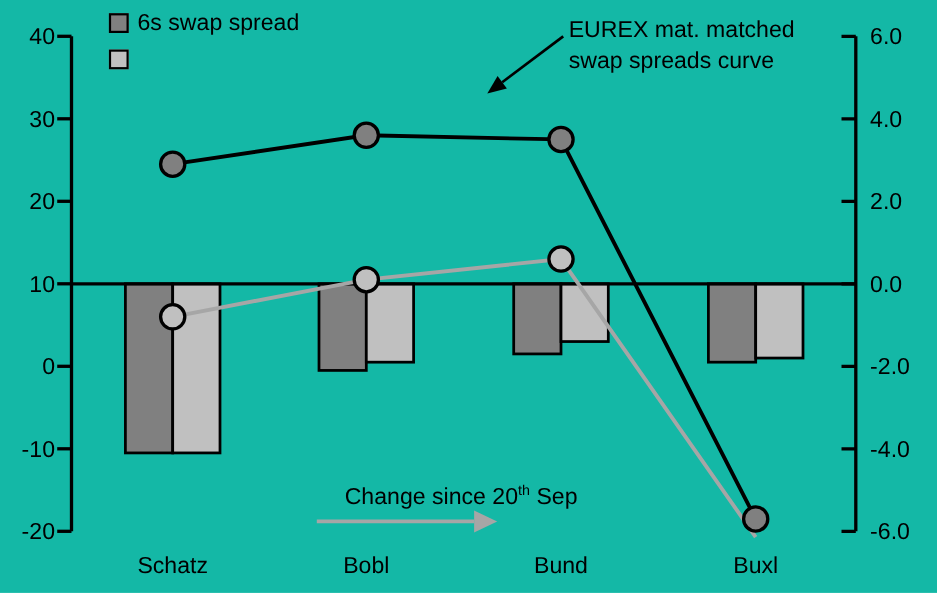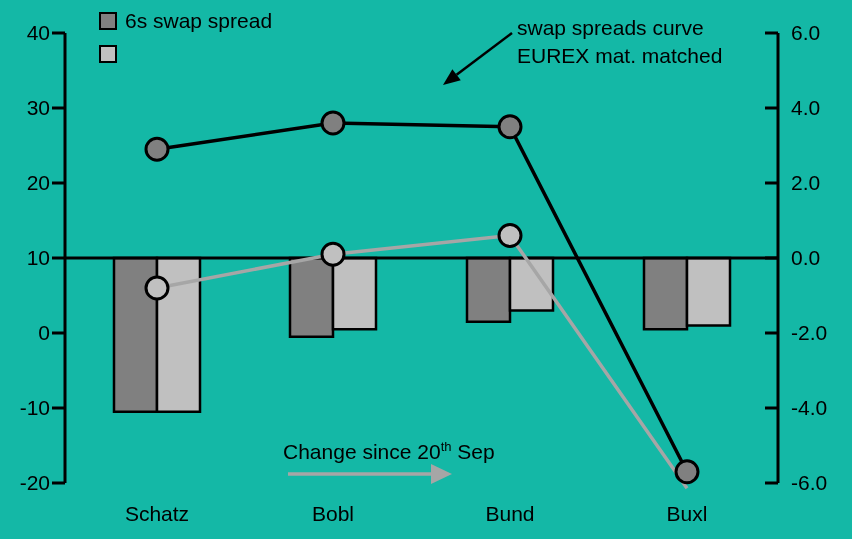--- a/index.html
+++ b/index.html
@@ -3,21 +3,21 @@
 <meta charset="utf-8">
 <style>
   html,body{margin:0;padding:0;background:#fff;}
   #stage{position:relative;width:852px;height:539px;background:#14b8a6;overflow:hidden;
          font-family:"Liberation Sans",sans-serif;color:#000;}
   svg text{font-family:"Liberation Sans",sans-serif;fill:#000;}
   .legend{position:absolute;left:99px;top:10px;display:flex;flex-direction:column;gap:13px;}
   .legend-row{display:flex;align-items:center;gap:8px;font-size:21px;line-height:22px;}
   .swatch{width:14px;height:14px;border:2.5px solid #000;display:inline-block;flex:none;}
   .curve-note{position:absolute;left:517px;top:14px;font-size:21px;line-height:28px;}
-  .change-note{position:absolute;left:283px;top:440px;width:242px;text-align:left;font-size:21px;}
+  .change-note{position:absolute;left:283px;top:440px;width:242px;text-align:right;font-size:21px;}
   .change-note sup{font-size:13px;line-height:0;}
 </style>
 </head>
 <body>
 
 <div id="stage">
 
   <svg id="chart-svg" width="852" height="539" viewBox="0 0 852 539">
       <rect x="114" y="258" width="43" height="153.75" fill="#808080" stroke="#000" stroke-width="2.5"></rect>
       <rect x="290" y="258" width="43" height="78.75" fill="#808080" stroke="#000" stroke-width="2.5"></rect>
@@ -81,19 +81,19 @@
     <div class="legend-row">
       <span class="swatch" style="background: rgb(128, 128, 128);"></span>
       <span>6s swap spread</span>
     </div>
     <div class="legend-row">
       <span class="swatch" style="background: rgb(192, 192, 192);"></span>
     </div>
   </div>
 
   <div class="curve-note">
+    <div>EUREX mat. matched</div>
     <div>swap spreads curve</div>
-    <div>EUREX mat. matched</div>
   </div>
 
   <div class="change-note"><span>Change since 20</span><sup>th</sup><span> Sep</span></div>
 
 </div>
 
 </body></html>

